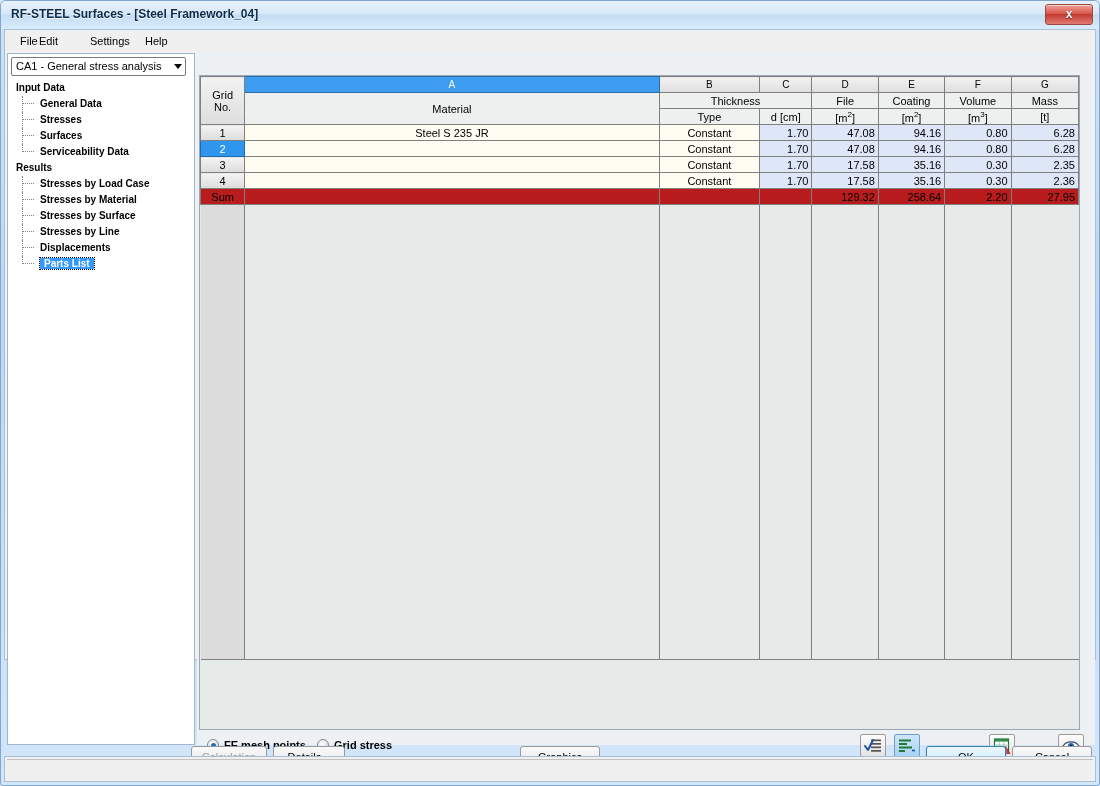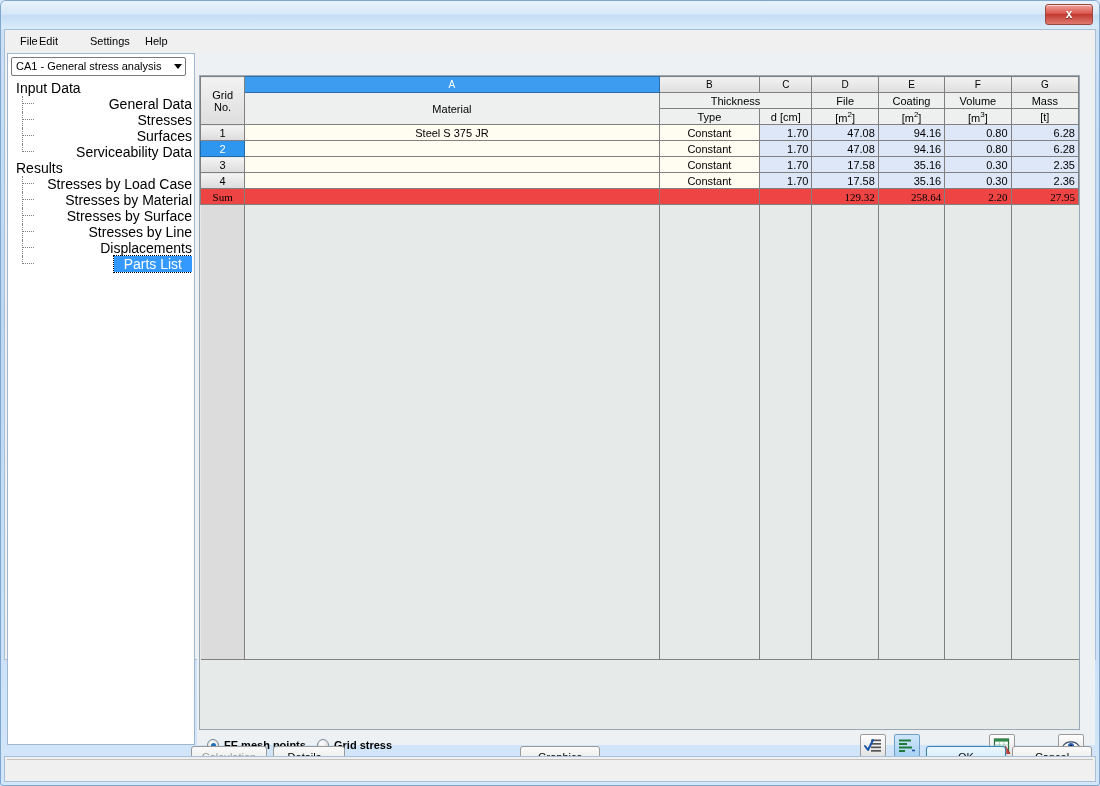--- a/index.html
+++ b/index.html
@@ -84,37 +84,37 @@
     border-left: 4px solid transparent; border-right: 4px solid transparent;
     border-top: 5px solid #000;
   }
 
   #tree {
     position: absolute; left: 2px; top: 26px; width: 182px; height: 640px;
     background: #fff; overflow: hidden;
   }
   .tree-node {
     position: relative; height: 16px; line-height: 16px;
-    font-size: 14px; color: #000; white-space: nowrap; cursor: default;
+    font-size: 10px; color: #000; white-space: nowrap; cursor: default; font-weight: bold;
   }
   .tree-node.root { padding-left: 6px; }
-  .tree-node.child { padding-left: 30px; text-align: right; }
+  .tree-node.child { padding-left: 30px; }
   .tree-node .dash {
     position: absolute; left: 12px; top: 7px; width: 12px;
     border-top: 1px dotted #808080;
   }
   .tree-node .vline {
     position: absolute; left: 12px; top: 0px; width: 0; height: 16px;
     border-left: 1px dotted #808080;
   }
   .tree-node.last .vline { height: 8px; }
   .tree-label.selected {
     background: #3399ff; color: #fff;
     outline: 1px dotted #000;
-    padding: 0 10px;
+    padding: 0 4px;
     margin-top: 30px;
   }
 
   
   #left-tools { position: absolute; left: 16px; top: 726px; }
   .tool-btn {
     position: absolute; width: 25px; height: 23px;
     background: linear-gradient(to bottom,#fdfdfd,#e6e6e6);
     border: 1px solid #9a9a9a; border-radius: 3px;
     cursor: pointer;
@@ -170,21 +170,21 @@
     text-align: center; color: #000; font-size: 11px;
   }
   .rowhdr.sel { background: #2f96f0; color: #fff; border-color:#1e6ba8; }
   .cell { background: #fffdf2; color: #000; padding: 0 3px; }
   .cell.ctr { text-align: center; }
   .cell.numblue { background: #dde7f7; text-align: right; padding-right: 3px; }
   .cell.editing {
     background:#fffdf2;
     border:1px dotted #000 !important;
   }
-  .sumrow td { background: #ef4444; color:#000;font-family:Liberation Serif, serif; }
+  .sumrow td { background: #b91c1c; color:#000; }
   .sumrow td.num { text-align: right; padding-right: 3px; }
   .filler td { background:#e6ebe9; border-top: none; border-bottom: none; }
 
   sup { font-size: 8px; vertical-align: super; }
 
   
   #opts {
     position: absolute; left: 2px; top: 680px; width: 881px; height: 26px; font-weight: bold;
   }
   .radio-wrap {
@@ -240,20 +240,21 @@
 
   
   .ico { position:absolute; left:50%; top:50%; transform: translate(-50%,-50%); }
 </style>
 </head>
 <body>
 
 <div id="window">
 
   <div id="titlebar">
+    <div id="title-text">RF-STEEL Surfaces - [Steel Framework_04]</div>
     <div id="close-btn">
       <div class="x">x</div>
     </div>
   </div>
 
   <div id="client">
 
     <div id="menubar">
       <div class="menu-item" style="left:8px">File</div>
       <div class="menu-item" style="left:27px">Edit</div>
@@ -398,21 +399,21 @@
             <td class="hdr-title">Type</td>
             <td class="hdr-title">d [cm]</td>
             <td class="hdr-title">[m<sup>2</sup>]</td>
             <td class="hdr-title">[m<sup>2</sup>]</td>
             <td class="hdr-title">[m<sup>3</sup>]</td>
             <td class="hdr-title">[t]</td>
           </tr>
 
           <tr>
             <td class="rowhdr">1</td>
-            <td class="cell ctr">Steel S 375 JR</td>
+            <td class="cell ctr">Steel S 235 JR</td>
             <td class="cell ctr">Constant</td>
             <td class="cell numblue">1.70</td>
             <td class="cell numblue">47.08</td>
             <td class="cell numblue">94.16</td>
             <td class="cell numblue">0.80</td>
             <td class="cell numblue">6.28</td>
           </tr>
 
           <tr>
             <td class="rowhdr sel">2</td>

